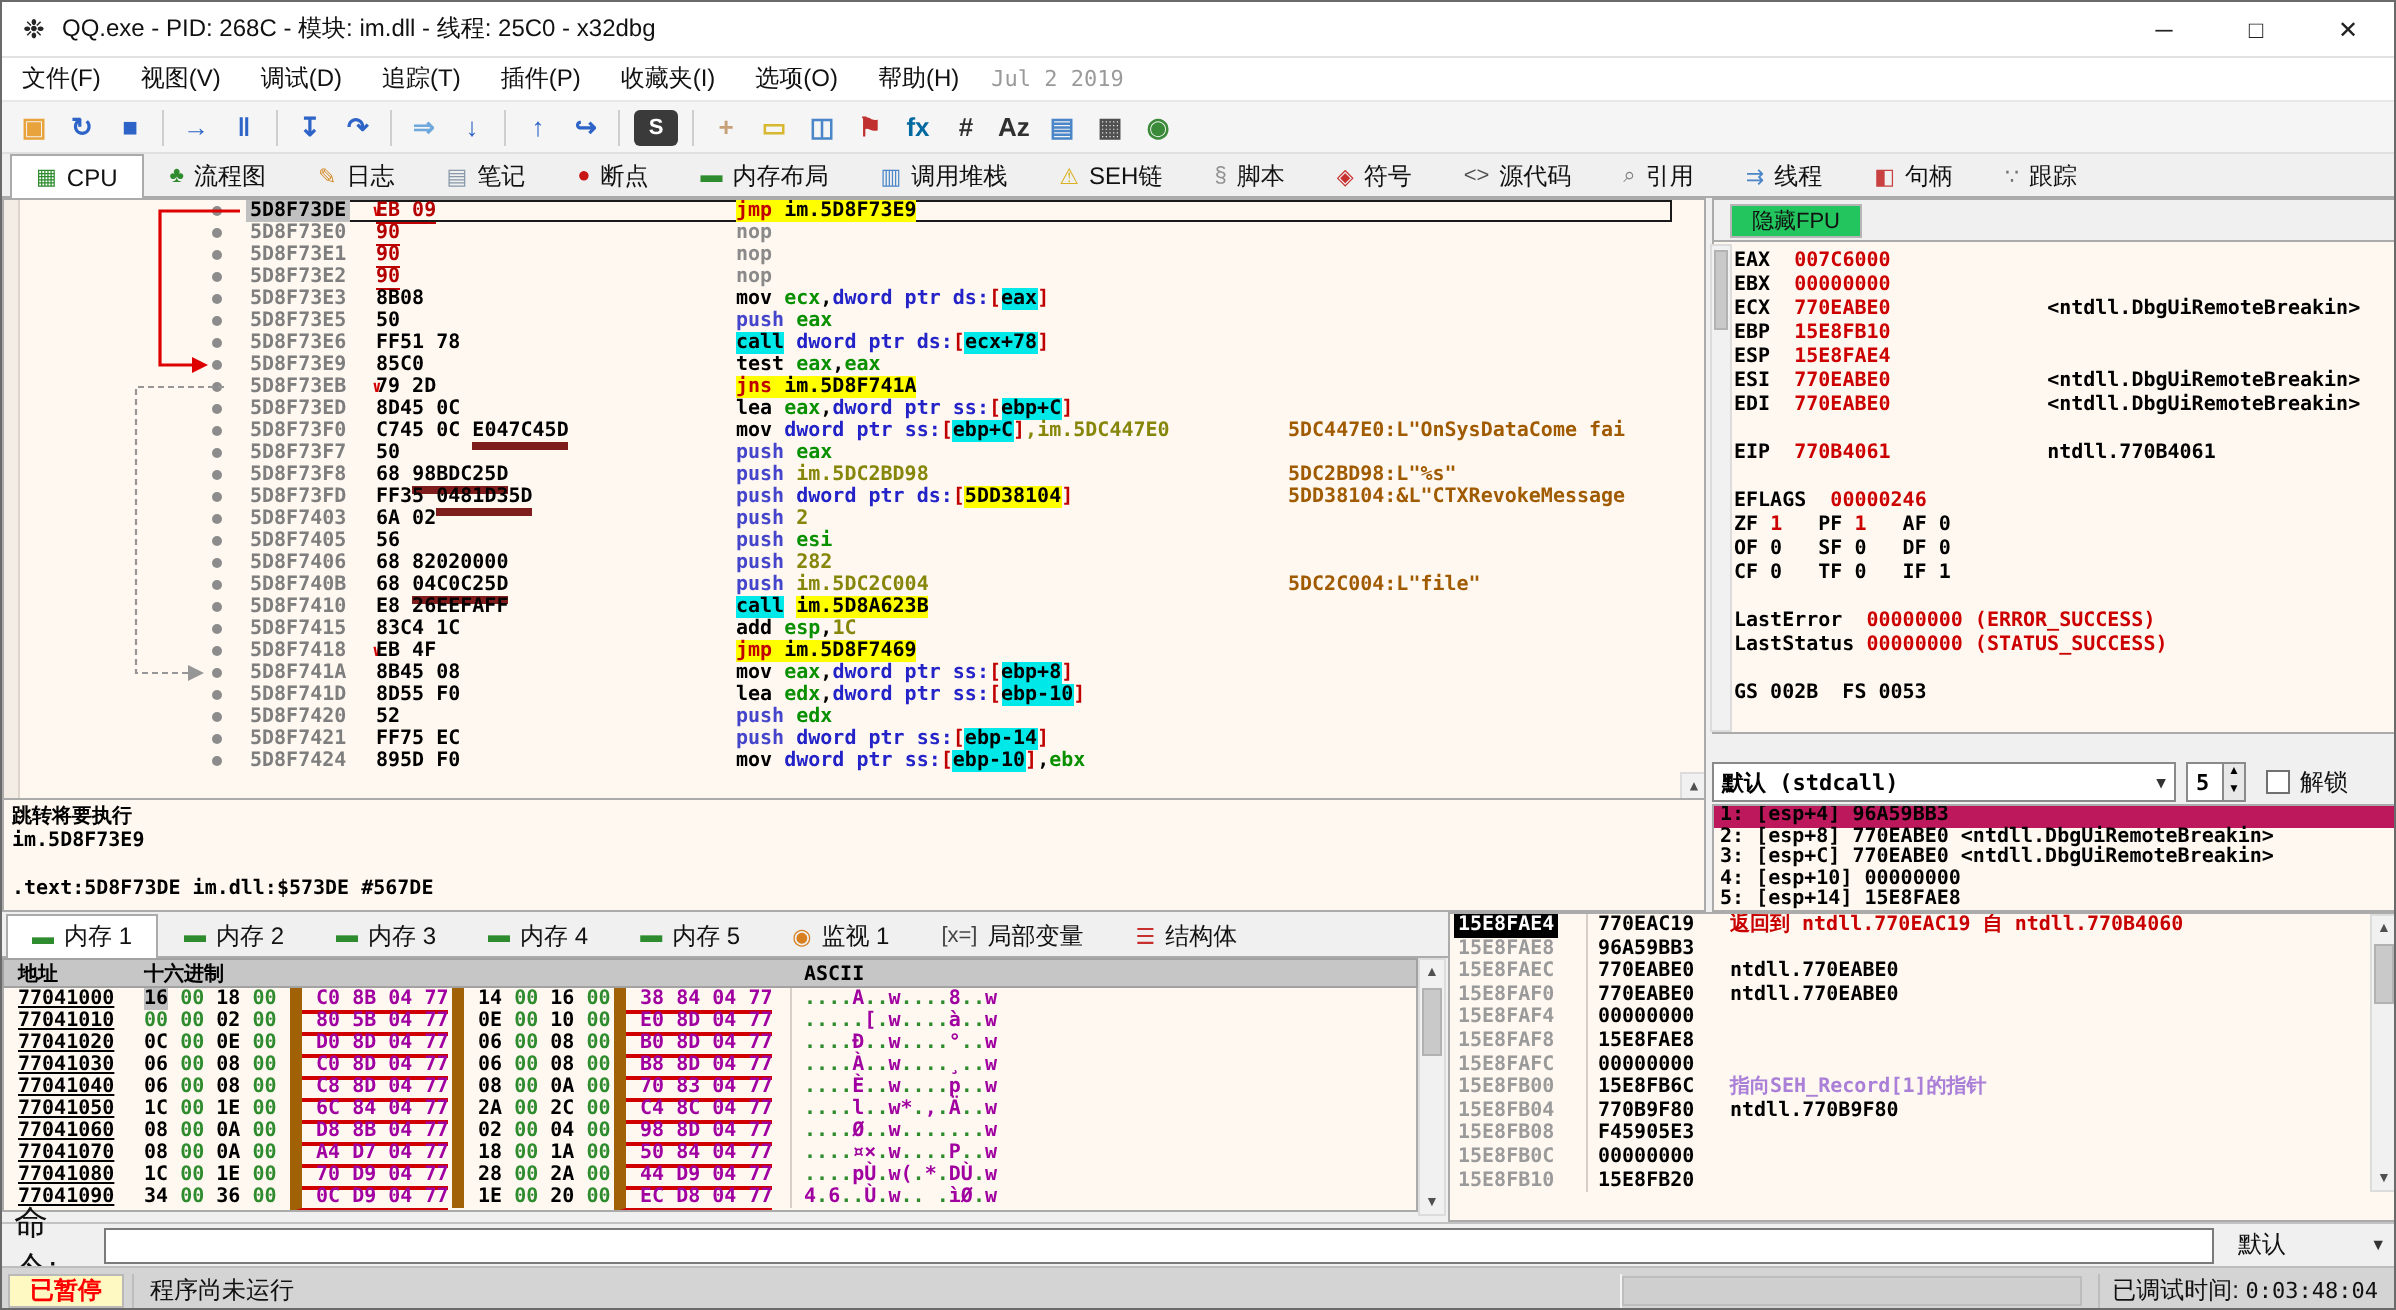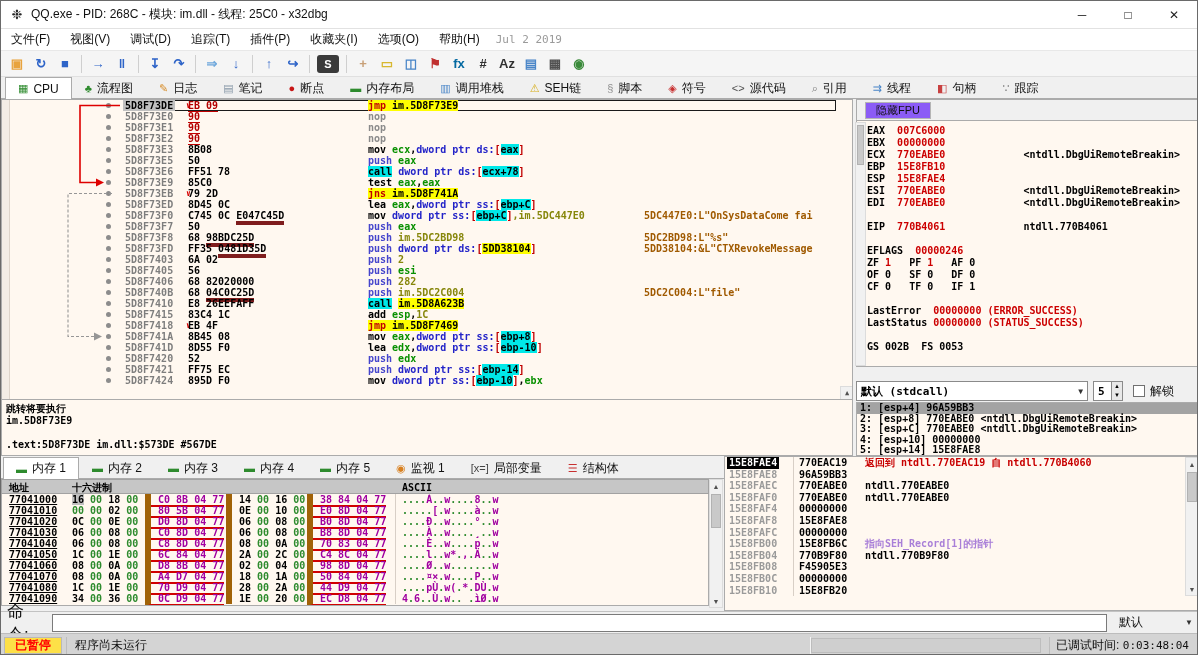--- a/index.html
+++ b/index.html
@@ -57,41 +57,41 @@
   .s-p{color:#4545CC;}
   .d-vscroll{position:absolute;left:838px;top:0;width:14px;height:287px;}
   
   .infobox{position:absolute;left:0;top:301px;width:852px;height:56px;background:#FFF8F0;
            border:1px solid #ababab;border-top:none;font-size:10px;line-height:12px;padding:3px 0 0 4px;color:#000;}
   .infobox .ln3{margin-top:12px;}
   
   .regpane{position:absolute;left:855px;top:0;width:343px;height:357px;background:#F0F0F0;}
   .fpubar{position:absolute;left:0;top:0;width:343px;height:22px;background:#F0F0F0;border:1px solid #ababab;}
   .fpubtn{position:absolute;left:8px;top:2px;height:17px;padding:0 10px;font-size:11px;display:flex;align-items:center;
-          background:#8b5cf6;border:1px solid #b5b5b5;color:#111;}
+          background:#22c55e;border:1px solid #b5b5b5;color:#111;}
   .regarea{position:absolute;left:0;top:22px;width:343px;height:246px;background:#FFF8F0;
            border:1px solid #ababab;border-top:none;overflow:hidden;padding:4px 0 0 10px;}
   .rline{height:12px;font-size:10px;line-height:12px;white-space:pre;}
   .rg-l{color:#000;} .rg-v{color:#CC0000;} .rg-s{color:#000;}
   .r-vscroll{position:absolute;right:1px;top:23px;width:11px;height:244px;}
   .r-hscroll{position:absolute;left:0;top:268px;width:343px;height:12px;}
   .comborow{position:absolute;left:0;top:281px;width:343px;height:22px;display:flex;align-items:center;}
   .combo{width:232px;height:20px;background:#fff;border:1px solid #8a8a8a;font-size:11px;
          display:flex;align-items:center;padding:0 4px;justify-content:space-between;color:#000;}
   .combo .arr{font-size:8px;color:#333;}
   .spin{width:30px;height:20px;margin-left:5px;background:#fff;border:1px solid #8a8a8a;display:flex;}
   .spin .val{flex:1;font-size:11px;display:flex;align-items:center;padding-left:4px;}
   .spin .btns{width:11px;display:flex;flex-direction:column;border-left:1px solid #8a8a8a;}
   .spin .btns div{flex:1;font-size:6px;line-height:8px;text-align:center;background:#e8e8e8;}
   .chk{width:12px;height:12px;background:#fff;border:1px solid #707070;margin:0 5px 0 10px;}
   .chklbl{font-size:12px;color:#111;}
   .argsbox{position:absolute;left:0;top:303px;width:343px;height:54px;background:#FFF8F0;
            border:1px solid #ababab;overflow:hidden;}
   .argrow{height:10.5px;font-size:10px;line-height:10.5px;white-space:pre;padding-left:3px;color:#000;}
-  .argrow.sel{background:#a3a3a3;}
+  .argrow.sel{background:#be185d;}
   
   .bottom{position:absolute;left:0;top:455px;width:1198px;height:155px;background:#F0F0F0;}
   .dumppane{position:absolute;left:0;top:0;width:723px;height:155px;}
   .dumphead{position:absolute;left:0;top:23px;width:708px;height:15px;background:#C6C6C6;
             border:1px solid #a2a2a2;font-size:10px;line-height:13px;color:#000;}
   .dumphead span{position:absolute;top:1px;}
   .dumprows{position:absolute;left:0;top:38px;width:708px;height:112px;background:#FFF8F0;
             border:1px solid #ababab;border-top:none;overflow:hidden;}
   .m-row{position:relative;height:11px;font-size:10px;line-height:11px;white-space:pre;}
   .m-addr{position:absolute;left:7px;color:#000;text-decoration:underline;}
@@ -125,21 +125,21 @@
   
   .cmdbar{position:absolute;left:0;top:610px;width:1198px;height:22px;background:#F0F0F0;
           border-top:1px solid #c2c2c2;display:flex;align-items:center;}
   .cmdlbl{font-size:17px;color:#111;padding:0 6px 0 6px;}
   .cmdinput{width:1056px;height:18px;background:#fff;border:1px solid #7a7a7a;font-size:11px;padding:0 3px;}
   .cmdcombo{margin-left:6px;width:86px;height:18px;font-size:12px;display:flex;align-items:center;
             justify-content:space-between;padding:0 6px;color:#111;}
   .cmdcombo .arr{font-size:8px;color:#333;}
   .statusbar{position:absolute;left:0;top:632px;width:1198px;height:23px;background:#D4D4D4;
              display:flex;align-items:center;font-size:12px;border-top:1px solid #bdbdbd;}
-  .st-badge{height:17px;margin-left:3px;padding:0 10px;background:#fde047;color:#FF0000;font-weight:bold;
+  .st-badge{height:17px;margin-left:3px;padding:0 10px;background:#fef9c3;color:#FF0000;font-weight:bold;
             display:flex;align-items:center;border:1px solid #b9b9b9;}
   .st-sect{height:17px;display:flex;align-items:center;padding:0 8px;border-left:1px solid #bdbdbd;
            border-right:1px solid #f4f4f4;margin-left:4px;color:#111;}
   .st-msg{flex:1;}
   .st-empty{width:230px;height:15px;background:#cfcfcf;border:1px solid #bdbdbd;margin-right:8px;}
   .st-time{padding:0 10px 0 6px;color:#111;border-left:1px solid #bdbdbd;height:17px;display:flex;align-items:center;}
 </style>
 </head>
 <body>
 

